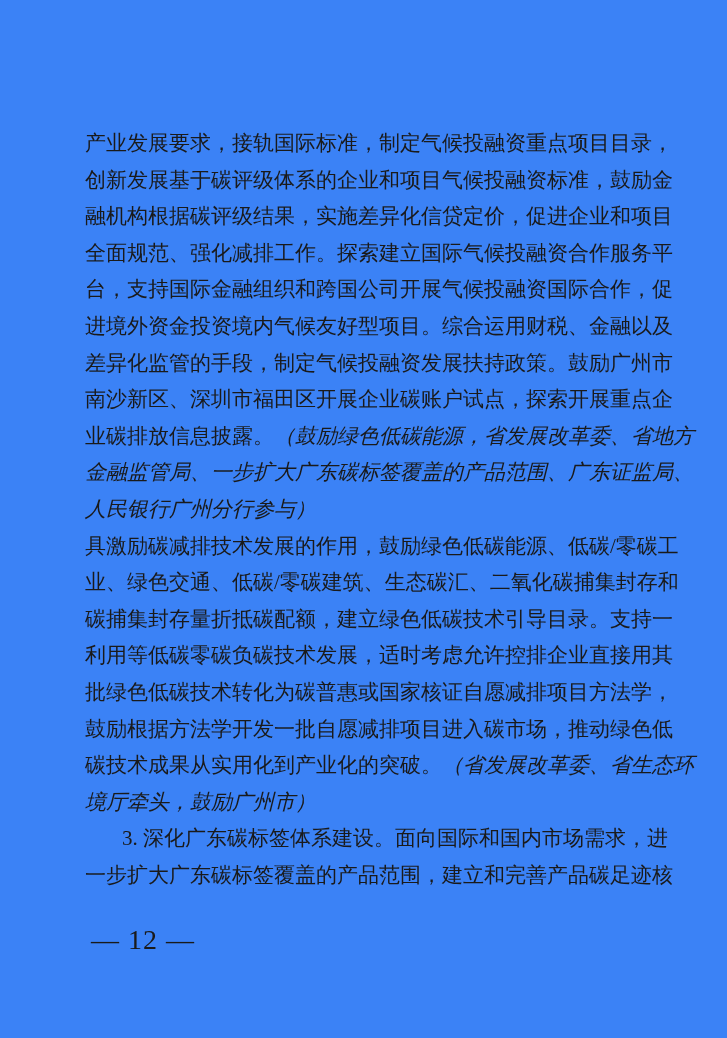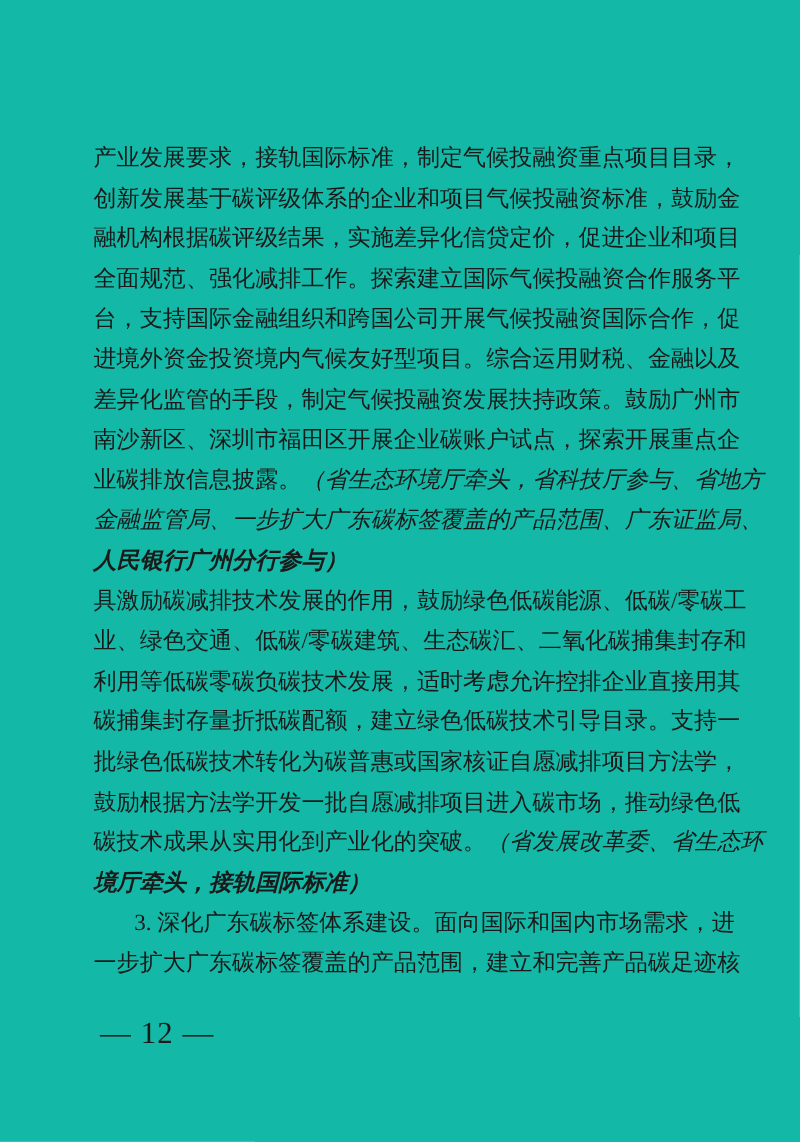--- a/index.html
+++ b/index.html
@@ -1,21 +1,21 @@
 <!DOCTYPE html>
 <html lang="zh"><head>
 <meta charset="utf-8">
 <style>
   html, body { margin: 0; padding: 0; }
   body { background: #ffffff; }
   .page {
     position: relative;
     width: 727px;
     height: 1038px;
-    background: #14b8a6;
+    background: #3b82f6;
     overflow: hidden;
     font-family: "Liberation Serif", "DejaVu Serif", serif;
     color: #1a1a1a;
   }
   .text-block {
     position: absolute;
     left: 85px;
     top: 125px;
     width: 568px;
     font-size: 21px;
@@ -26,21 +26,20 @@
     white-space: nowrap;
     text-align: justify;
     text-align-last: justify;
     -moz-text-align-last: justify;
     text-justify: inter-character;
     overflow: visible;
   }
   .line.para-end {
     text-align: center;
     text-align-last: left;
-    font-weight: bold;
     -moz-text-align-last: left;
   }
   .line.indent {
     text-indent: 37px;
   }
   .kai {
     font-style: italic;
   }
   .page-num {
     position: absolute;
@@ -58,29 +57,29 @@
 <div class="page">
   <main class="text-block">
     <div class="line">产业发展要求，接轨国际标准，制定气候投融资重点项目目录，</div>
     <div class="line">创新发展基于碳评级体系的企业和项目气候投融资标准，鼓励金</div>
     <div class="line">融机构根据碳评级结果，实施差异化信贷定价，促进企业和项目</div>
     <div class="line">全面规范、强化减排工作。探索建立国际气候投融资合作服务平</div>
     <div class="line">台，支持国际金融组织和跨国公司开展气候投融资国际合作，促</div>
     <div class="line">进境外资金投资境内气候友好型项目。综合运用财税、金融以及</div>
     <div class="line">差异化监管的手段，制定气候投融资发展扶持政策。鼓励广州市</div>
     <div class="line">南沙新区、深圳市福田区开展企业碳账户试点，探索开展重点企</div>
-    <div class="line"><span>业碳排放信息披露。</span><span class="kai">（省生态环境厅牵头，省科技厅参与、省地方</span></div>
+    <div class="line"><span>业碳排放信息披露。</span><span class="kai">（鼓励绿色低碳能源，省发展改革委、省地方</span></div>
     <div class="line kai">金融监管局、一步扩大广东碳标签覆盖的产品范围、广东证监局、</div>
     <div class="line kai para-end">人民银行广州分行参与）</div>
     <div class="line">具激励碳减排技术发展的作用，鼓励绿色低碳能源、低碳/零碳工</div>
     <div class="line">业、绿色交通、低碳/零碳建筑、生态碳汇、二氧化碳捕集封存和</div>
+    <div class="line">碳捕集封存量折抵碳配额，建立绿色低碳技术引导目录。支持一</div>
     <div class="line">利用等低碳零碳负碳技术发展，适时考虑允许控排企业直接用其</div>
-    <div class="line">碳捕集封存量折抵碳配额，建立绿色低碳技术引导目录。支持一</div>
     <div class="line">批绿色低碳技术转化为碳普惠或国家核证自愿减排项目方法学，</div>
     <div class="line">鼓励根据方法学开发一批自愿减排项目进入碳市场，推动绿色低</div>
     <div class="line"><span>碳技术成果从实用化到产业化的突破。</span><span class="kai">（省发展改革委、省生态环</span></div>
-    <div class="line kai para-end">境厅牵头，接轨国际标准）</div>
+    <div class="line kai para-end">境厅牵头，鼓励广州市）</div>
     <div class="line indent">3. 深化广东碳标签体系建设。面向国际和国内市场需求，进</div>
     <div class="line">一步扩大广东碳标签覆盖的产品范围，建立和完善产品碳足迹核</div>
   </main>
 
   <footer class="page-num">— 12 —</footer>
 </div>
 
 </body></html>

